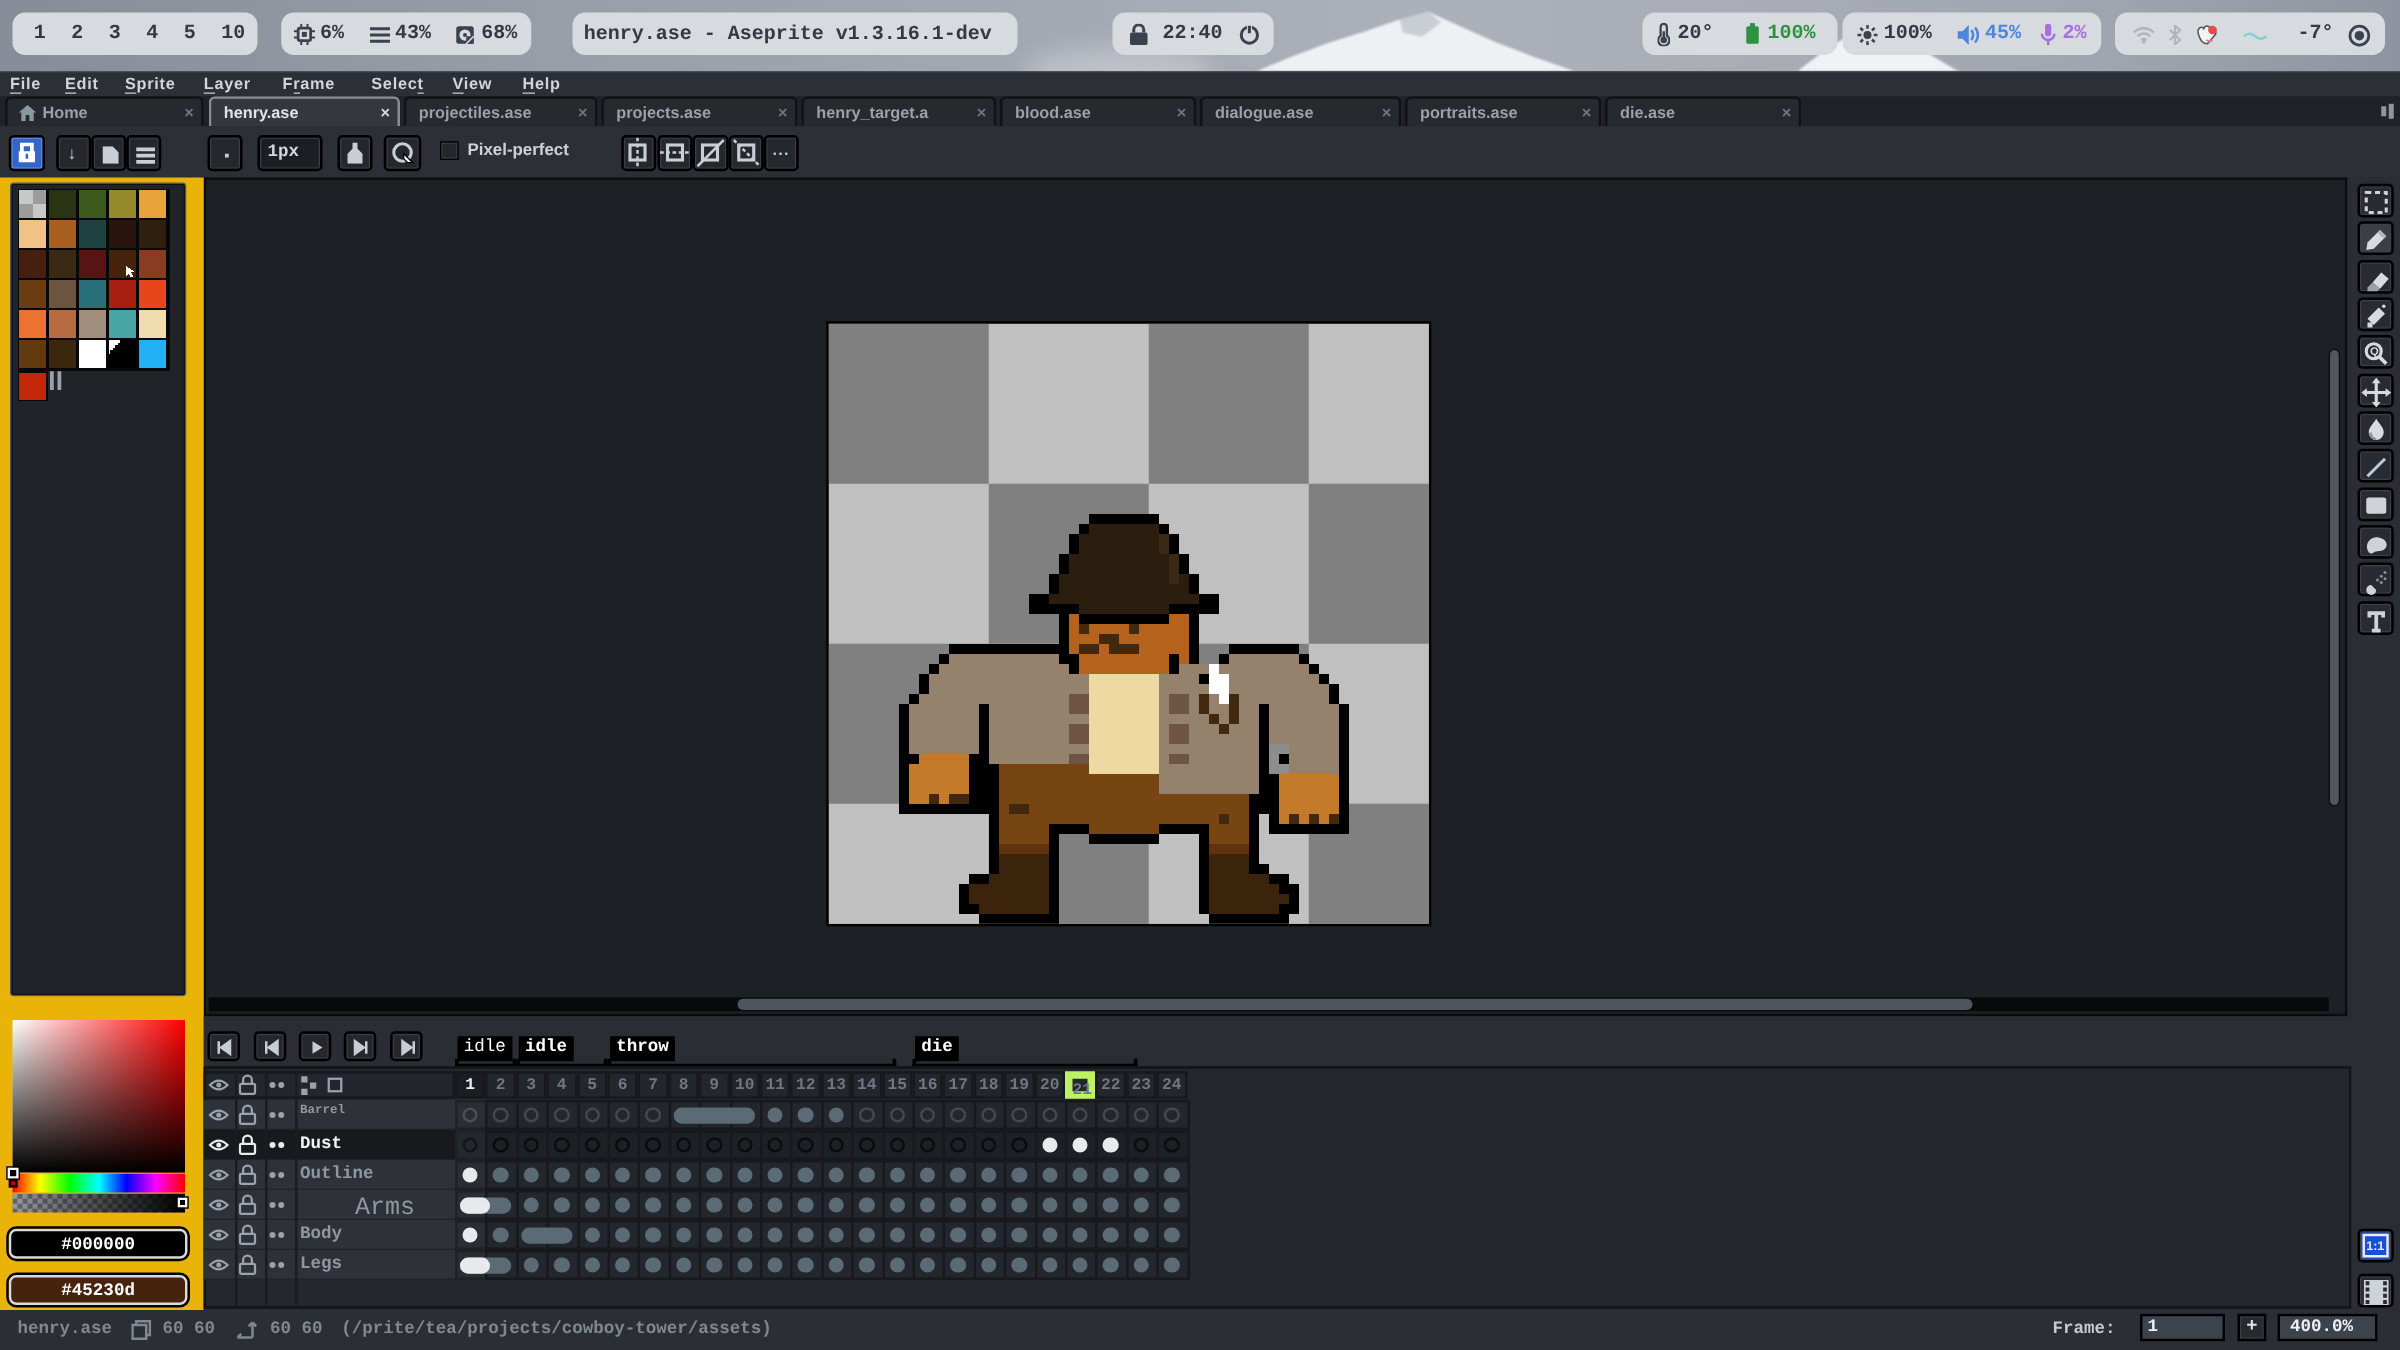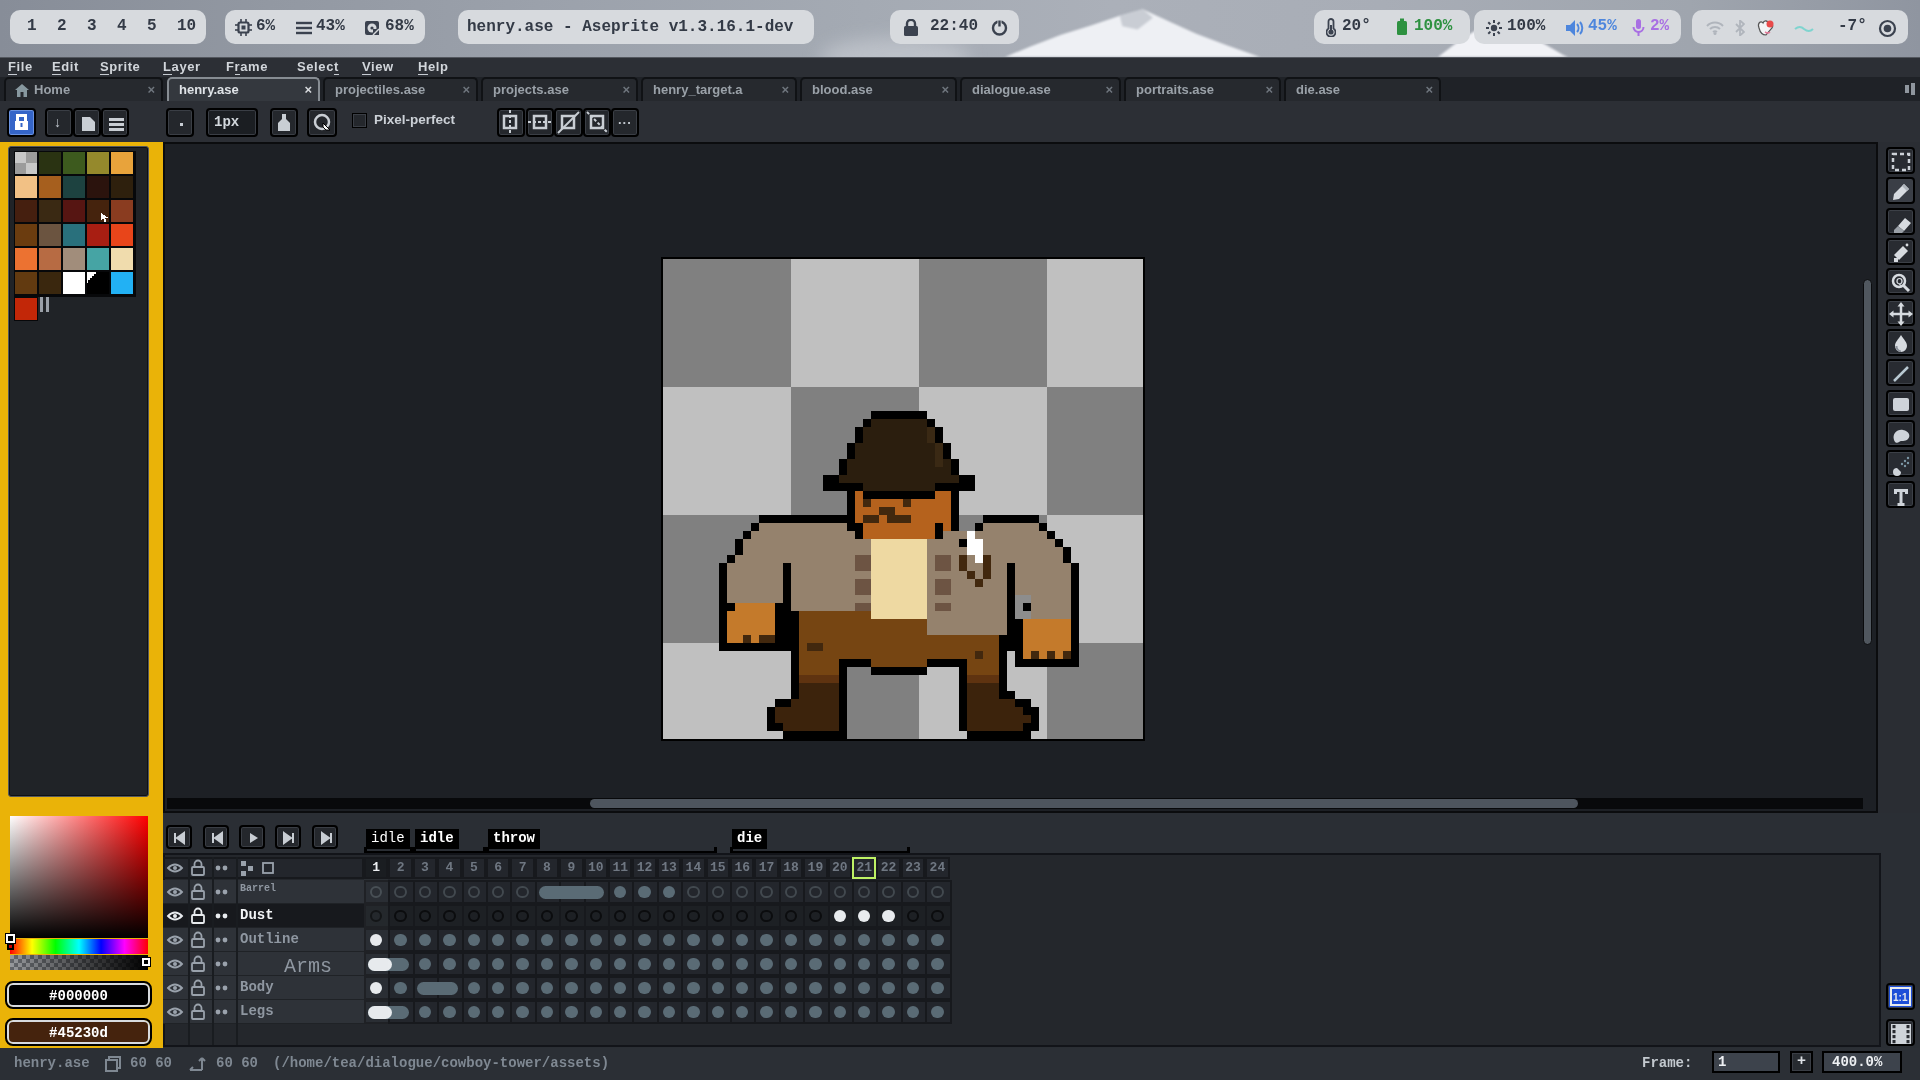--- a/index.html
+++ b/index.html
@@ -878,21 +878,21 @@
 <div style="position:absolute; left:445.0px; top:44px; width:24.4px; height:22px; background:#23262c; color:#6f7782; border:2px solid #17191d; font-size:13px; font-weight:bold; text-align:center; line-height:18px;">11</div>
 <div style="position:absolute; left:469.4px; top:44px; width:24.4px; height:22px; background:#23262c; color:#6f7782; border:2px solid #17191d; font-size:13px; font-weight:bold; text-align:center; line-height:18px;">12</div>
 <div style="position:absolute; left:493.8px; top:44px; width:24.4px; height:22px; background:#23262c; color:#6f7782; border:2px solid #17191d; font-size:13px; font-weight:bold; text-align:center; line-height:18px;">13</div>
 <div style="position:absolute; left:518.2px; top:44px; width:24.4px; height:22px; background:#23262c; color:#6f7782; border:2px solid #17191d; font-size:13px; font-weight:bold; text-align:center; line-height:18px;">14</div>
 <div style="position:absolute; left:542.6px; top:44px; width:24.4px; height:22px; background:#23262c; color:#6f7782; border:2px solid #17191d; font-size:13px; font-weight:bold; text-align:center; line-height:18px;">15</div>
 <div style="position:absolute; left:567.0px; top:44px; width:24.4px; height:22px; background:#23262c; color:#6f7782; border:2px solid #17191d; font-size:13px; font-weight:bold; text-align:center; line-height:18px;">16</div>
 <div style="position:absolute; left:591.4px; top:44px; width:24.4px; height:22px; background:#23262c; color:#6f7782; border:2px solid #17191d; font-size:13px; font-weight:bold; text-align:center; line-height:18px;">17</div>
 <div style="position:absolute; left:615.8px; top:44px; width:24.4px; height:22px; background:#23262c; color:#6f7782; border:2px solid #17191d; font-size:13px; font-weight:bold; text-align:center; line-height:18px;">18</div>
 <div style="position:absolute; left:640.2px; top:44px; width:24.4px; height:22px; background:#23262c; color:#6f7782; border:2px solid #17191d; font-size:13px; font-weight:bold; text-align:center; line-height:18px;">19</div>
 <div style="position:absolute; left:664.6px; top:44px; width:24.4px; height:22px; background:#23262c; color:#6f7782; border:2px solid #17191d; font-size:13px; font-weight:bold; text-align:center; line-height:18px;">20</div>
-<div style="position:absolute; left:689.0px; top:44px; width:24.4px; height:22px; background:#23262c; color:#6f7782; border:2px solid #bef264; font-size:13px; font-weight:bold; text-align:center; line-height:18px;">21</div>
+<div style="position:absolute; left:689.0px; top:44px; width:24.4px; height:22px; background:#23262c; color:#6f7782; border:6px solid #bef264; font-size:13px; font-weight:bold; text-align:center; line-height:18px;">21</div>
 <div style="position:absolute; left:713.4px; top:44px; width:24.4px; height:22px; background:#23262c; color:#6f7782; border:2px solid #17191d; font-size:13px; font-weight:bold; text-align:center; line-height:18px;">22</div>
 <div style="position:absolute; left:737.8px; top:44px; width:24.4px; height:22px; background:#23262c; color:#6f7782; border:2px solid #17191d; font-size:13px; font-weight:bold; text-align:center; line-height:18px;">23</div>
 <div style="position:absolute; left:762.2px; top:44px; width:24.4px; height:22px; background:#23262c; color:#6f7782; border:2px solid #17191d; font-size:13px; font-weight:bold; text-align:center; line-height:18px;">24</div>
 <svg width="200" height="22" style="position:absolute;left:0;top:44px;" fill="none" stroke="#9aa2ac" stroke-width="1.8">
         <path d="M5 11 q7 -7 14 0 q-7 7 -14 0 z"></path>
         <circle cx="12" cy="11" r="2" fill="#9aa2ac" stroke="none"></circle>
         <rect x="29" y="10" width="12" height="8" rx="1"></rect>
         <path d="M31.5 10 v-3 a3.5 3.5 0 0 1 7 0 v3"></path>
         <circle cx="55" cy="11" r="2.4" fill="#9aa2ac" stroke="none"></circle>
         <circle cx="62" cy="11" r="2.4" fill="#9aa2ac" stroke="none"></circle>
@@ -1284,21 +1284,21 @@
   <span style="position:absolute;left:14px;top:7px;">henry.ase</span>
   <svg width="16" height="16" style="position:absolute;left:105px;top:8px;">
       <rect x="1" y="4" width="11" height="11" fill="none" stroke="#7f8892" stroke-width="2"></rect>
       <path d="M4 4 v-3 h11 v11 h-3" fill="none" stroke="#7f8892" stroke-width="2"></path>
     </svg>
   <span style="position:absolute;left:130px;top:7px;">60 60</span>
   <svg width="18" height="16" style="position:absolute;left:188px;top:8px;">
       <path d="M2 14 h12 M14 14 v-12 M14 2 l-3 3 M14 2 l3 3 M2 14 l3 -3" fill="none" stroke="#7f8892" stroke-width="2"></path>
     </svg>
   <span style="position:absolute;left:216px;top:7px;">60 60</span>
-  <span style="position:absolute;left:273px;top:7px;">(/home/tea/dialogue/cowboy-tower/assets)</span>
+  <span style="position:absolute;left:273px;top:7px;">(/prite/tea/projects/cowboy-tower/assets)</span>
   <span style="position:absolute;left:1642px;top:7px;color:#c3c9cf;">Frame:</span>
   <div style="position:absolute;left:1712px;top:3px;width:68px;height:22px;background:#3d434c;border:2px solid #000;">
       <span style="position:absolute;left:4px;top:1px;color:#eef0f3;">1</span>
     </div>
   <div style="position:absolute;left:1790px;top:3px;width:23px;height:22px;background:#272b30;border:2px solid #000;box-shadow:inset 0 0 0 1px #3a3e45;">
       <span style="position:absolute;left:5px;top:0px;color:#dfe3e7;font-size:15px;">+</span>
     </div>
   <div style="position:absolute;left:1822px;top:3px;width:80px;height:22px;background:#3d434c;border:2px solid #000;">
       <span style="position:absolute;left:8px;top:1px;color:#eef0f3;">400.0%</span>
     </div>

